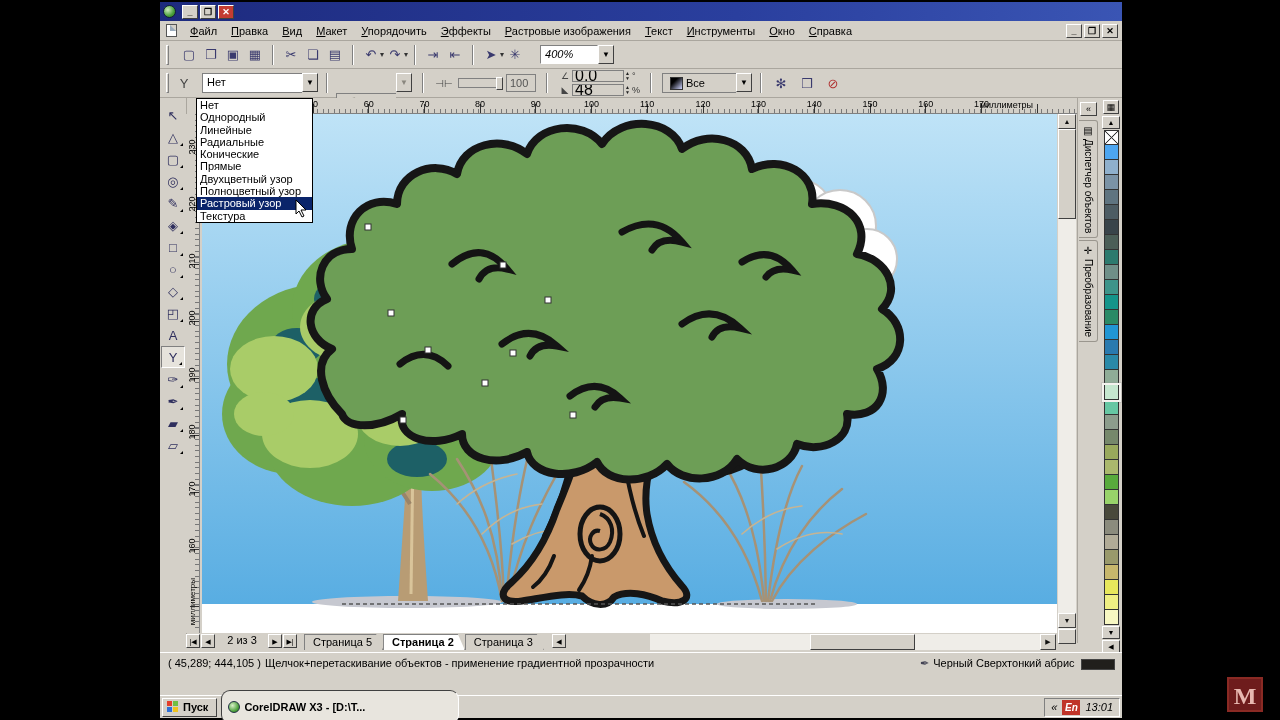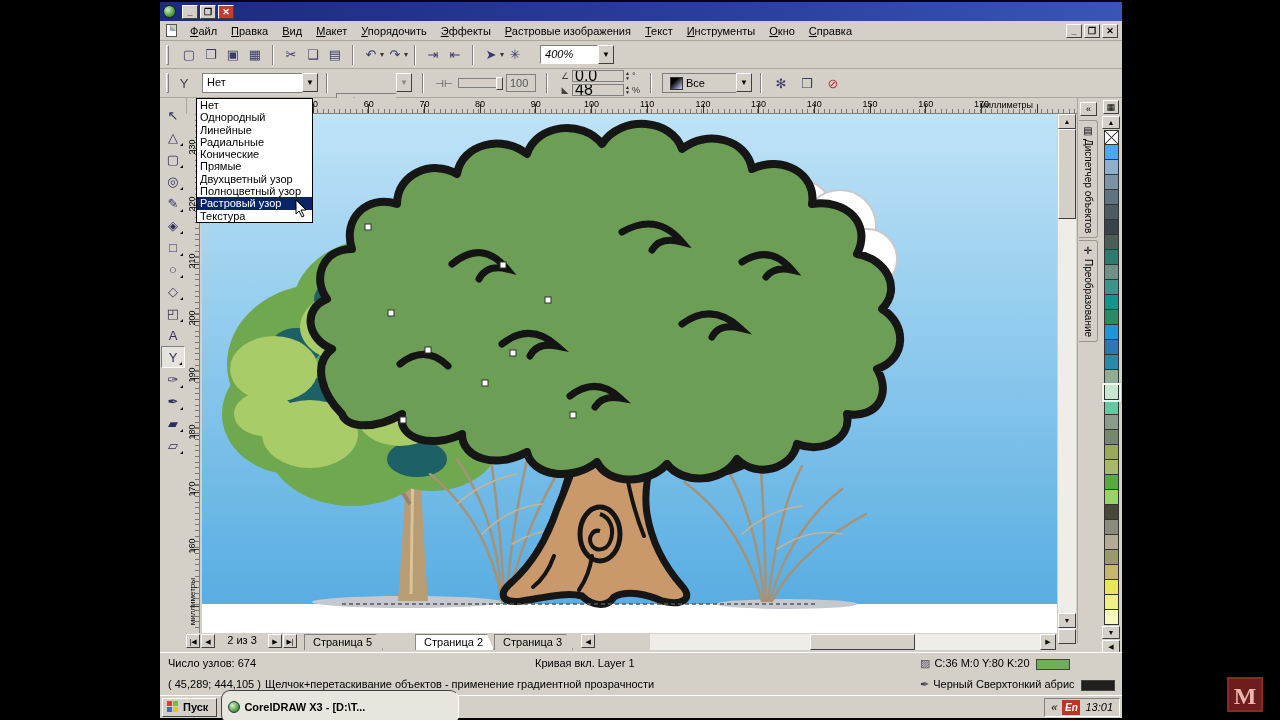--- a/index.html
+++ b/index.html
@@ -123,21 +123,21 @@
       linear-gradient(to top right, transparent 46%, #333 47%, #333 53%, transparent 54%),
       linear-gradient(to bottom right, transparent 46%, #333 47%, #333 53%, transparent 54%), #fff; }
   .swatch.hover { outline:2px solid #f4f2ee; outline-offset:0; box-shadow:0 0 0 3px #8a8a8a33; }
 
   
   #pagebar { left:26px; top:632px; width:464px; height:17px; display:flex; }
   .pg-btn { width:14px; height:14px; margin-right:1px; text-align:center; font-size:7px; line-height:13px; }
   #page-pos { width:52px; text-align:center; }
   .ptab { height:16px; padding:1px 10px 0 8px; border:1px solid #808080; border-bottom:none;
      background:#d4d0c8; clip-path:polygon(0 0, calc(100% - 7px) 0, 100% 100%, 0 100%); }
-  .ptab.active { background:#fff; font-weight:normal;margin-left:32px; }
+  .ptab.active { background:#fff; font-weight:bold; }
 
   
   #statusbar { left:0; top:650px; width:100%; height:43px; border-top:1px solid #fff; }
   .st-row { position:relative; height:21px; line-height:21px; }
   .st-ico { font-size:11px; color:#445; margin-right:4px; }
   .st-swatch { display:inline-block; width:34px; height:11px; border:1px solid #444; vertical-align:middle; margin-left:6px; }
 
   
   #taskbar { left:0; top:693px; width:100%; height:23px; background:#d4d0c8; border-top:1px solid #fff;
     display:flex; align-items:center; padding:0 2px; }
@@ -529,27 +529,20 @@
     <span id="page-tabs" style="display:flex;margin-left:6px;">
         <div class="ptab">Страница 5</div>
         <div class="ptab active">Страница 2</div>
         <div class="ptab">Страница 3</div>
       </span>
     <span class="pg-btn button3d" style="margin-left:8px">◀</span>
   </div>
 
   <div id="statusbar" class="abs">
     <div class="st-row">
-      <span class="abs" style="left:8px">Число узлов: 674</span>
-      <span class="abs" style="left:375px">Кривая вкл. Layer 1</span>
-      <span class="abs" style="left:760px">
-        <span class="st-ico">▨</span><span>C:36 M:0 Y:80 K:20</span><span class="st-swatch" style="background: rgb(111, 174, 90);"></span>
-      </span>
-    </div>
-    <div class="st-row">
       <span class="abs" style="left:8px">( 45,289; 444,105 )</span>
       <span class="abs" style="left:105px">Щелчок+перетаскивание объектов - применение градиентной прозрачности</span>
       <span class="abs" style="left:760px">
         <span class="st-ico">✒</span><span>Черный  Сверхтонкий абрис</span><span class="st-swatch" style="background: rgb(33, 31, 28);"></span>
       </span>
     </div>
   </div>
 
   <div id="taskbar" class="abs">
     <span id="start-btn" class="button3d">

